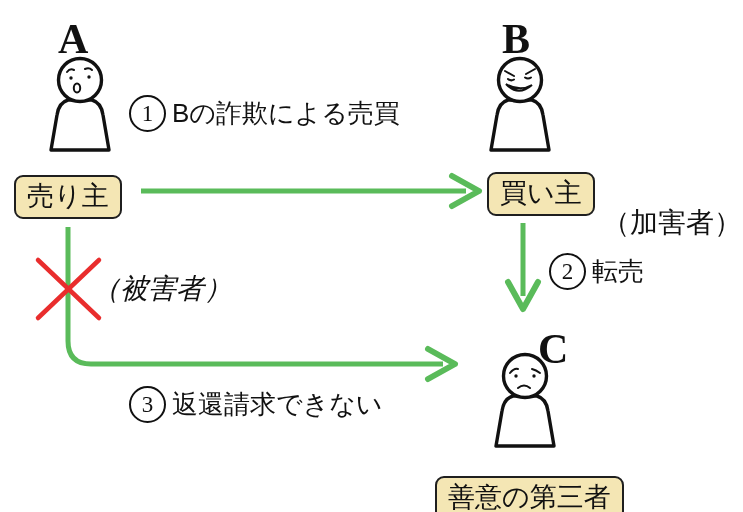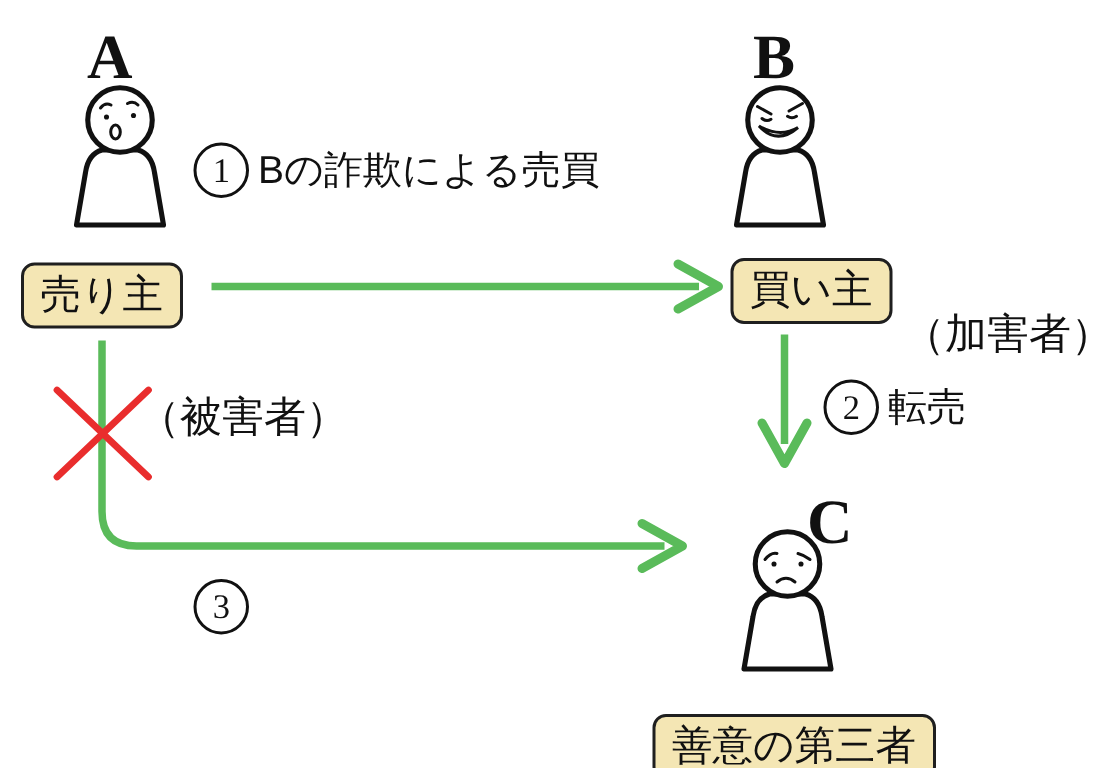--- a/index.html
+++ b/index.html
@@ -98,28 +98,29 @@
   </svg>
 
   <div class="letter" style="left:58px;top:18px;">A</div>
   <div class="letter" style="left:502px;top:18px;">B</div>
   <div class="letter" style="left:538px;top:328px;">C</div>
 
   <div class="role-box" style="left:487px;top:172px;">買い主</div>
   <div class="role-box" style="left:14px;top:175px;">売り主</div>
   <div class="role-box" style="left:435px;top:476px;">善意の第三者</div>
 
-  <div class="paren-label" style="left:92px;top:232px;">（被害者）</div>
+  <div class="paren-label" style="left:92px;top:243px;font-style:italic;">（被害者）</div>
   <div class="paren-label" style="left:602px;top:177px;">（加害者）</div>
 
   <div class="annotation" style="left:129px;top:95px;">
     <span class="num-circle">1</span>
     <span class="ann-label">Bの詐欺による売買</span>
   </div>
   <div class="annotation" style="left:549px;top:253px;">
     <span class="num-circle">2</span>
     <span class="ann-label">転売</span>
   </div>
   <div class="annotation" style="left:129px;top:386px;">
     <span class="num-circle">3</span>
+    <span class="ann-label">返還請求できない</span>
   </div>
 
 </div>
 
 </body></html>

